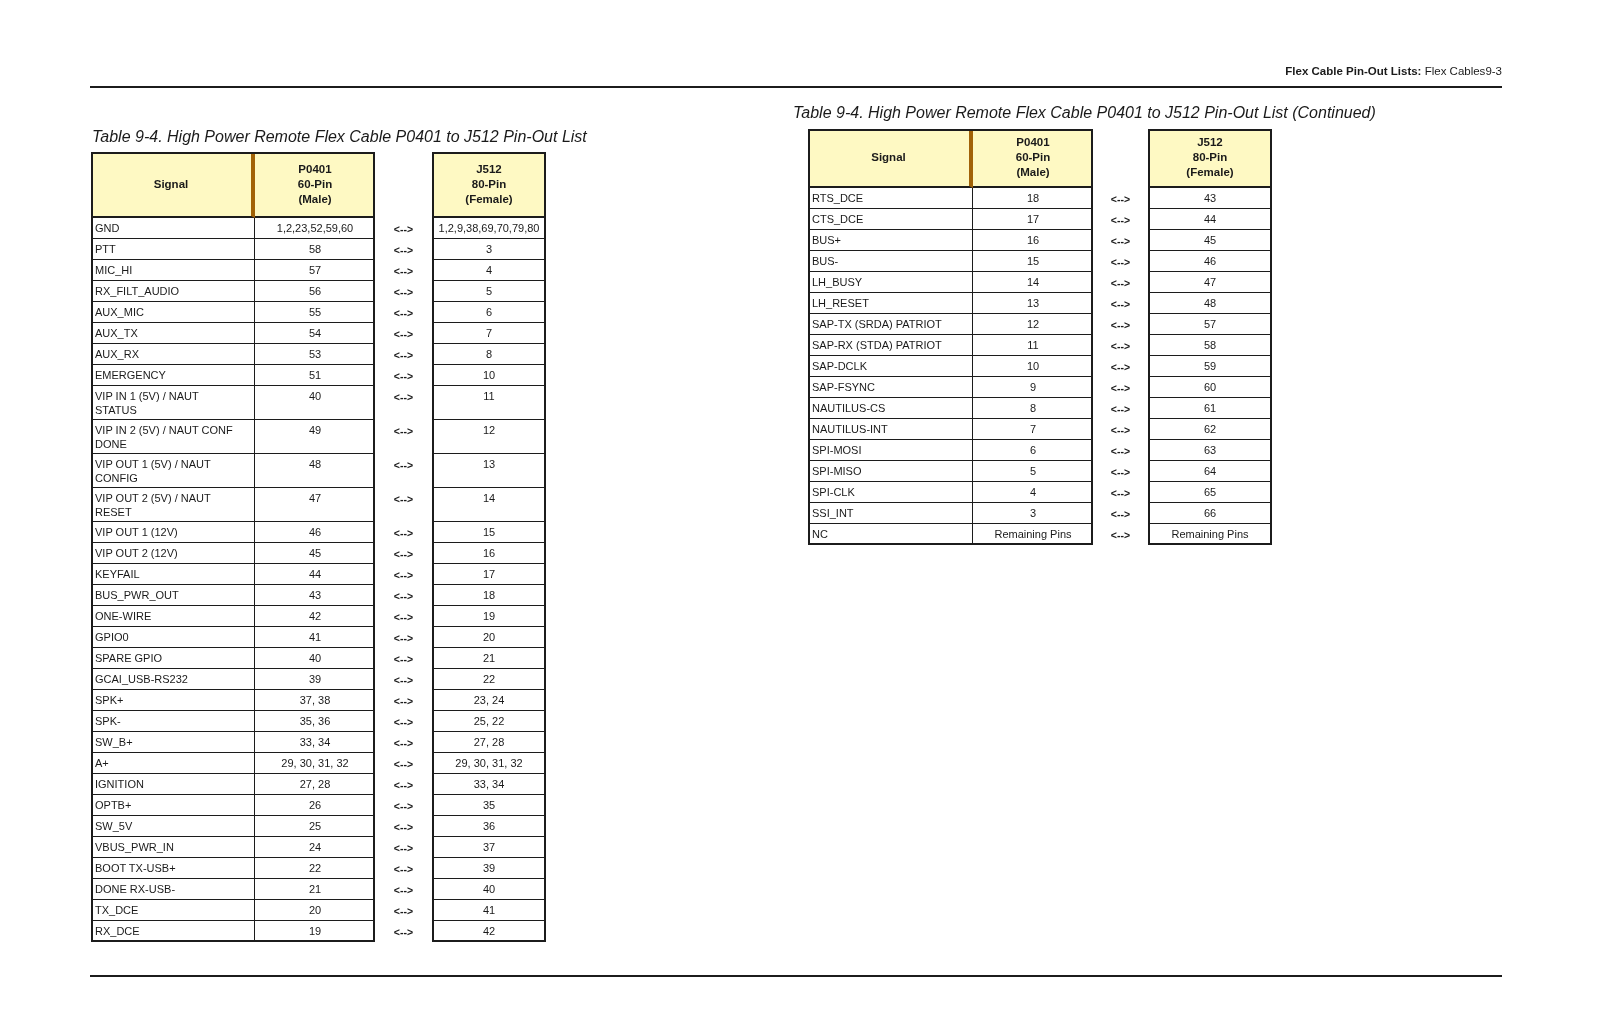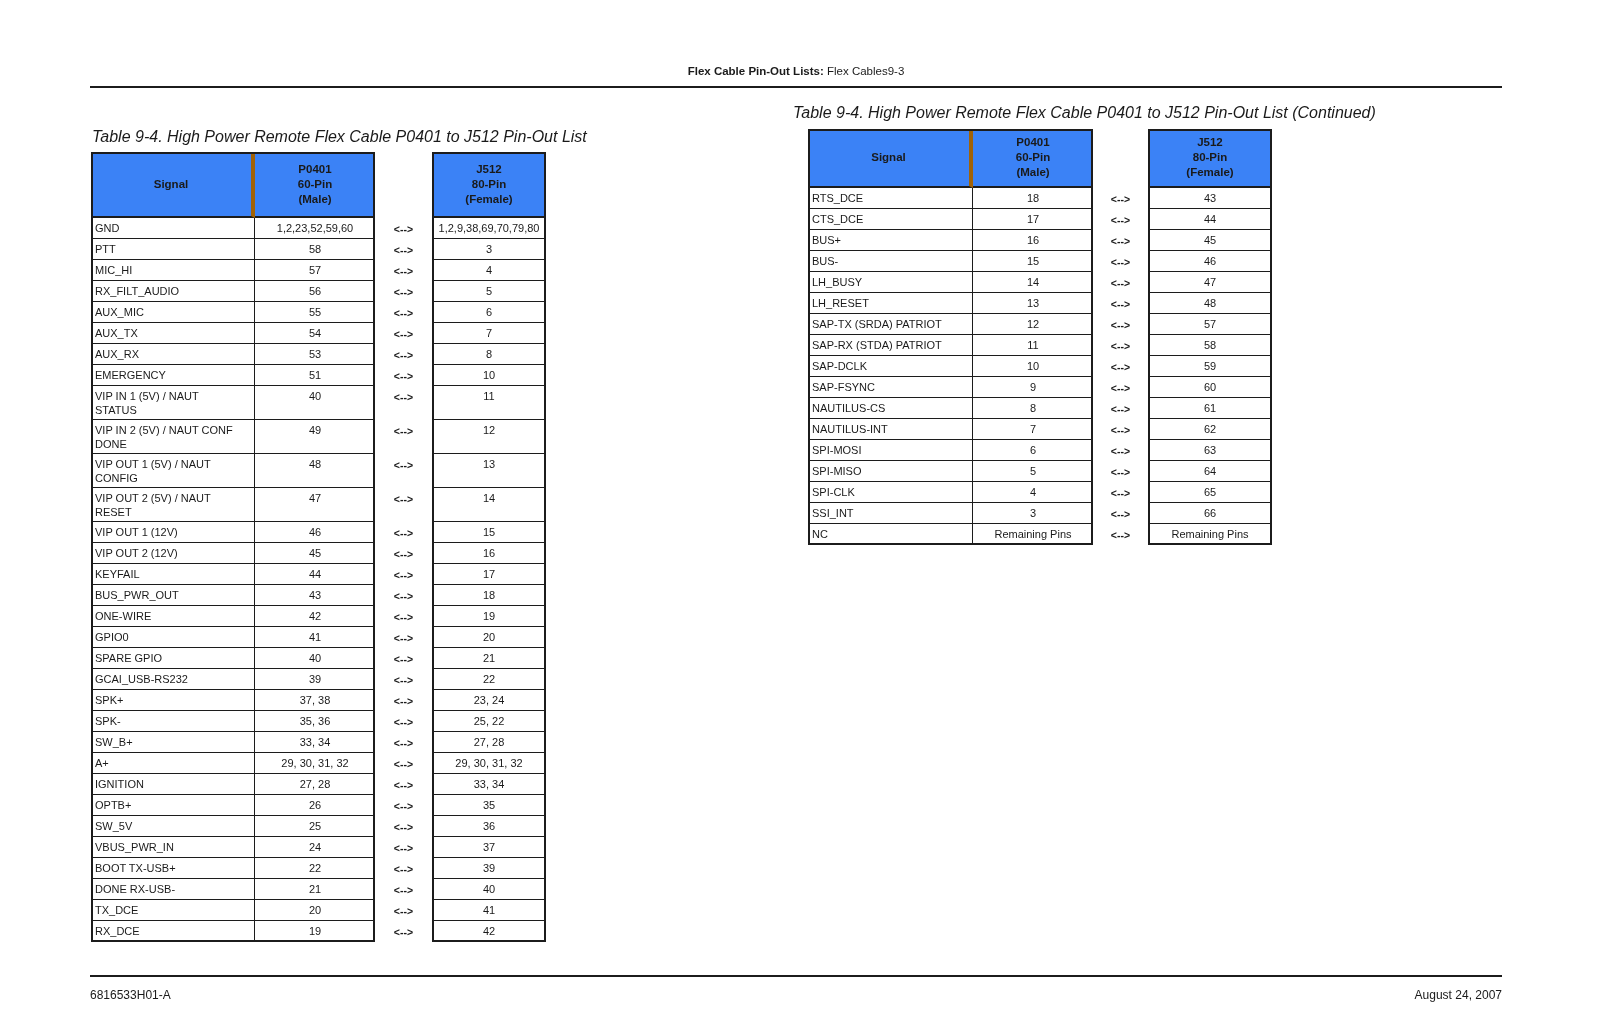--- a/index.html
+++ b/index.html
@@ -7,21 +7,21 @@
     position:relative;
     width:1600px;height:1035px;
     background:#ffffff;
     font-family:"Liberation Sans", sans-serif;
     color:#1a1a1a;
     overflow:hidden;
   }
   
   .doc-header{
     position:absolute;left:90px;top:65px;width:1412px;
-    display:flex;justify-content:center;align-items:baseline;
+    display:flex;justify-content:flex-end;align-items:baseline;
     font-size:11.5px;line-height:13px;
   }
   .bold{font-weight:bold;}
   .rule{position:absolute;left:90px;width:1412px;height:2px;background:#1c1c1c;}
   .rule-top{top:86px;}
   .rule-bottom{top:975px;}
   .doc-footer{
     position:absolute;left:90px;top:988px;width:1412px;
     display:flex;justify-content:space-between;
     font-size:12px;line-height:14px;
@@ -35,21 +35,21 @@
   .caption-right{left:793px;top:105px;}
   
   .ptable{
     position:absolute;
     display:grid;
     align-content:start;
   }
   .t-left{left:91px;top:152px;grid-template-columns:164px 120px 57px 114px;}
   .t-right{left:808px;top:129px;grid-template-columns:165px 120px 55px 124px;}
   .th{
-    background:#3b82f6;
+    background:#fef9c3;
     font-weight:bold;font-size:11.5px;line-height:15px;
     display:flex;align-items:center;justify-content:center;
     text-align:center;white-space:pre-line;
     border-bottom:2px solid #1c1c1c;
     box-sizing:border-box;
     padding:6px 2px;
   }
   .t-left  .th{min-height:66px;}
   .t-right .th{min-height:59px;}
   .th-signal{border-right:4px solid #a16207;}
@@ -364,18 +364,14 @@
   <div class="cell c-gap">&lt;--&gt;</div>
   <div class="cell c-pin">66</div>
 
   <div class="cell c-signal">NC</div>
   <div class="cell c-pin">Remaining Pins</div>
   <div class="cell c-gap">&lt;--&gt;</div>
   <div class="cell c-pin">Remaining Pins</div>
 </div>
 
   <div class="rule rule-bottom"></div>
-  <div class="doc-footer">
-    <span>6816533H01-A</span>
-    <span>August 24, 2007</span>
-  </div>
 
 </div>
 
 </body></html>

